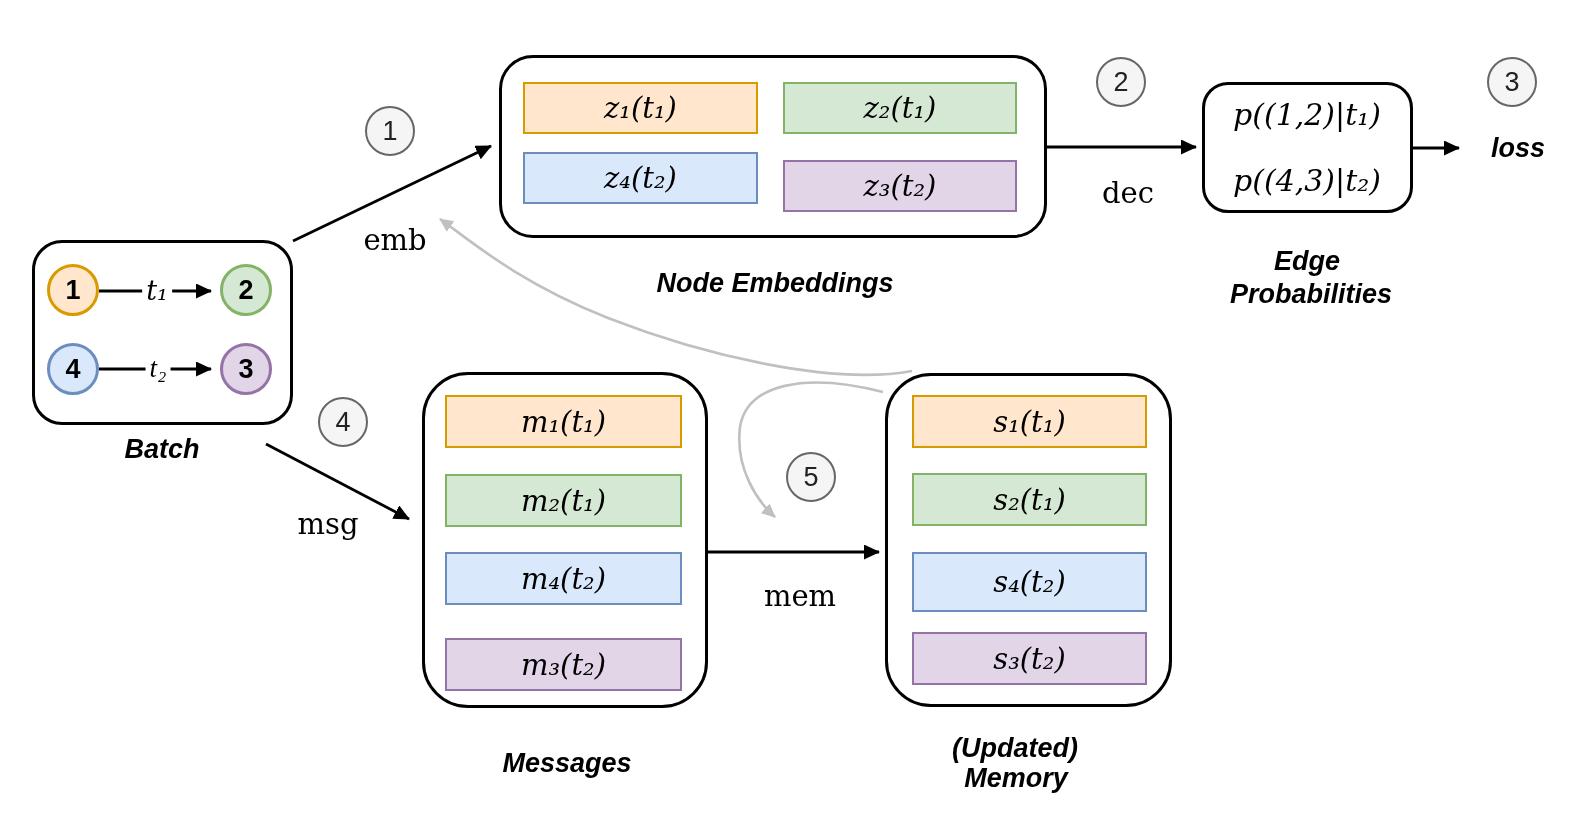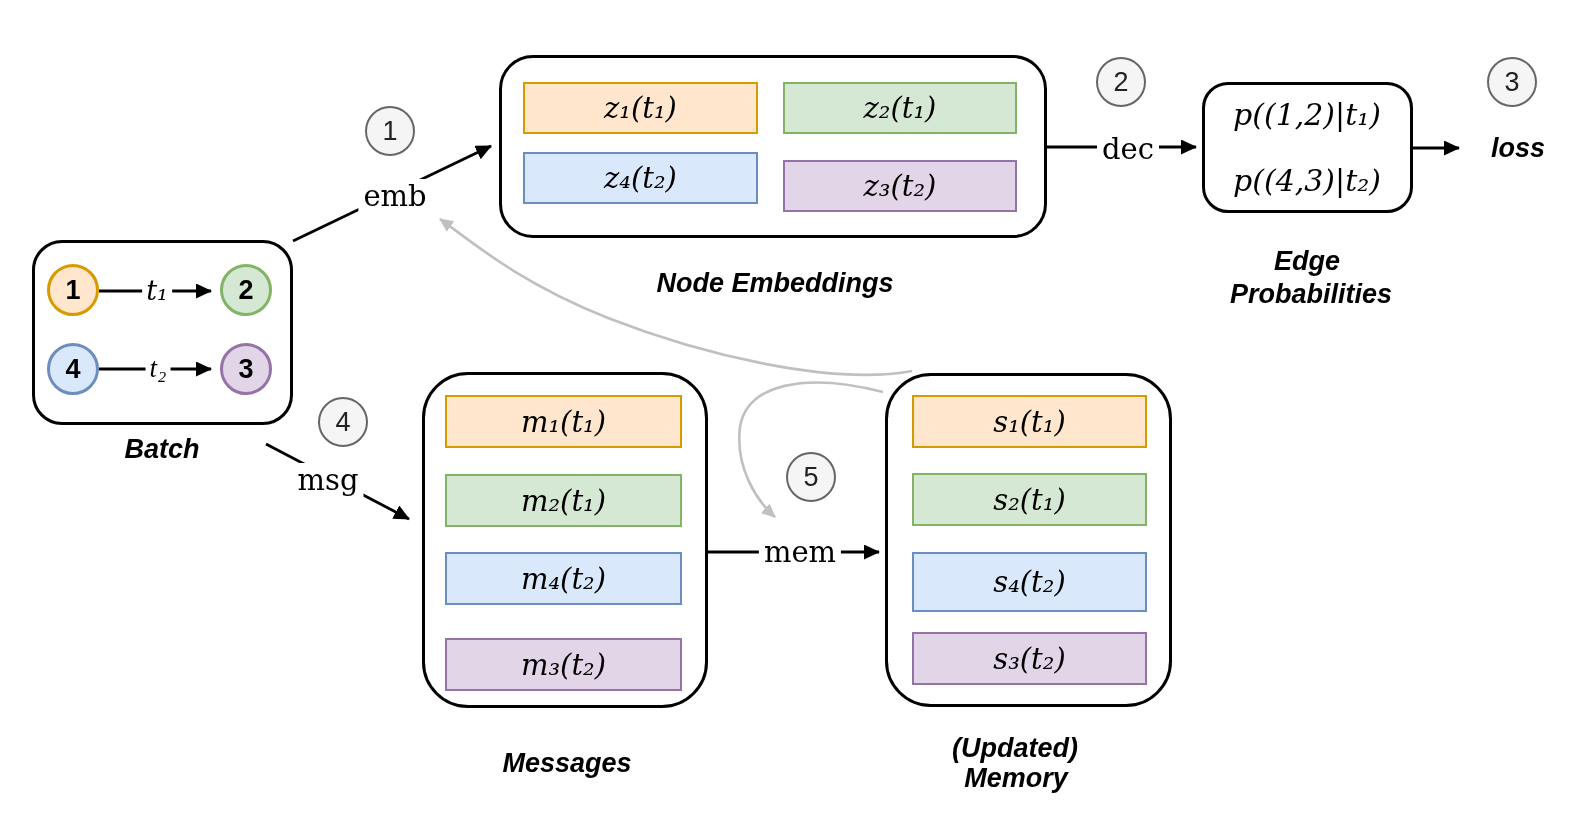--- a/index.html
+++ b/index.html
@@ -29,21 +29,21 @@
     font:400 27px "Liberation Sans", sans-serif; color:#222;
   }
   .dlabel {
     position:absolute; transform:translate(-50%,-50%);
     font:600 27px "Liberation Sans", sans-serif; font-style:italic;
     color:#000; white-space:nowrap; text-align:center;
   }
   .mathlabel {
     position:absolute; transform:translate(-50%,-50%);
     font:400 29px "DejaVu Serif", serif; color:#000;
-    background:#fff; padding:0 5px; white-space:nowrap;
+    background:#fff; padding:0 5px; white-space:nowrap;margin-top:44px;
   }
   .tmath {
     position:absolute; transform:translate(-50%,-50%);
     font:italic 27px "DejaVu Serif", serif; color:#000;
     background:#fff; padding:0 4px; white-space:nowrap;
   }
   .ep-row {
     position:absolute; transform:translate(-50%,-50%);
     font:italic 30px "DejaVu Serif", serif; color:#000; white-space:nowrap;
   }

